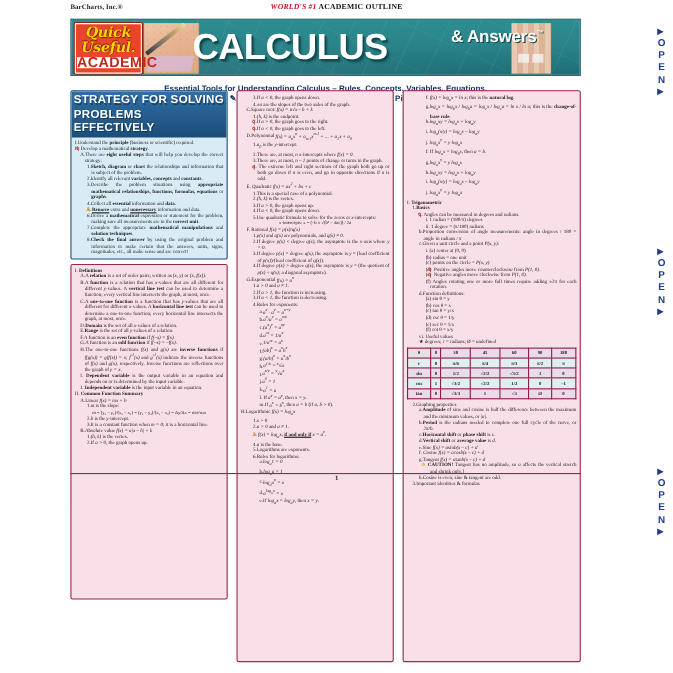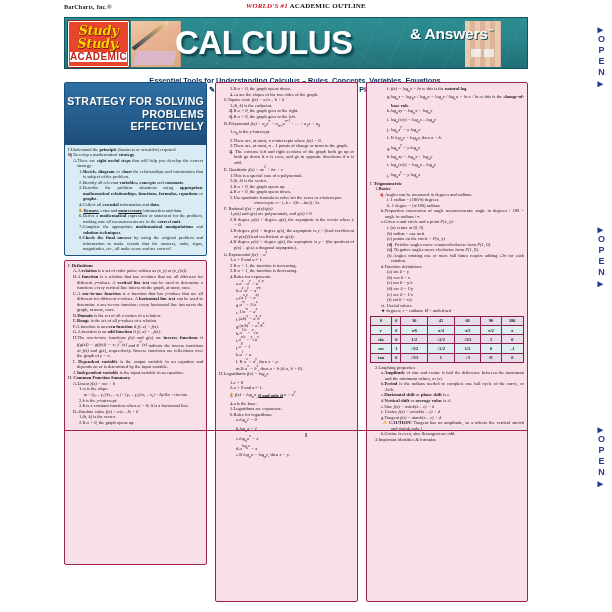--- a/index.html
+++ b/index.html
@@ -37,21 +37,21 @@
     display:flex; flex-direction:column; align-items:center; justify-content:flex-start;
     padding-top:2px;
   }
   .qs-quick, .qs-study {
     font-family:"DejaVu Serif", serif; font-style:italic; font-weight:bold;
     color:#ffd400; font-size:13px; line-height:13px; letter-spacing:-.3px;
     text-shadow:0.7px 0.7px 0 #7a1c0c, -0.4px -0.4px 0 #7a1c0c;
   }
   .qs-acad {
     margin-top:2px; width:57px; background:#ffffff; color:#c0271a;
-    font-family:"Liberation Sans", sans-serif; font-weight:bold; font-size:10px;
+    font-family:"Liberation Sans", sans-serif; font-weight:bold; font-size:13px;
     text-align:center; letter-spacing:.4px; line-height:10px;
   }
   .hpic {
     position:absolute; left:66px; top:3px; width:50px; height:46px; overflow:hidden;
     background:linear-gradient(160deg,#f0c8a8 0%,#e7b392 40%,#dba87f 100%);
     border-right:1px solid rgba(0,0,0,.15);
   }
   .hpic .pencil {
     position:absolute; left:2px; top:26px; width:44px; height:4px;
     background:linear-gradient(90deg,#3a3a3a 0%,#6b6b6b 30%,#caa46a 75%,#e9d9b5 100%);
@@ -104,21 +104,21 @@
   .col { position:absolute; top:0; width:143px; }
   .col1 { left:0; }
   .col2 { left:151px; }
   .col3 { left:302px; }
 
   .panel { border:1.4px solid #9e2252; border-radius:2px; margin-bottom:4px; overflow:hidden; }
   .panel-blue { border-color:#1d4f7c; background:#d9ecf6; }
   .panel-pink { background:#f9dfe8; }
   .panel-hd {
     font-family:"Liberation Sans", sans-serif; font-weight:bold; color:#fff;
-    text-align:right; font-size:10.5px; line-height:12.5px; padding:12px 2px;
+    text-align:left; font-size:10.5px; line-height:12.5px; padding:2px 2px;
     letter-spacing:.3px; text-shadow:1px 1px 0 rgba(0,0,0,.35);
   }
   .hd-blue { background:linear-gradient(180deg,#2f6fa5,#1c4d79); }
   .hd-pink { background:linear-gradient(180deg,#b03364,#8d1c46); }
   .panel-bd { padding:2px 3px 3px 3px; }
 
   
   .t { font-size:4.55px; line-height:5.55px; color:#1a1a1a; text-align:justify; }
   .t b { font-weight:bold; }
   .t i { font-style:italic; }
@@ -165,22 +165,22 @@
     <div class="hpic">
       <div class="dots"></div>
       <div class="paper"></div>
       <div class="pencil"></div>
     </div>
     <div class="hstripe">
       <div class="sq"></div>
       <div class="sq2"></div>
     </div>
     <div class="qs-logo">
-      <div class="qs-quick">Study</div>
-      <div class="qs-study">Study.</div>
+      <div class="qs-quick">Quick</div>
+      <div class="qs-study">Useful.</div>
       <div class="qs-acad">ACADEMIC</div>
     </div>
     <div class="title-main">CALCULUS</div>
     <div class="title-sub">
       <div><span>&amp; Answers</span><span class="tm">™</span></div>
     </div>
   </div>
 
   <div class="tagline">
     <div>Essential Tools for Understanding Calculus – Rules, Concepts, Variables, Equations,</div>

